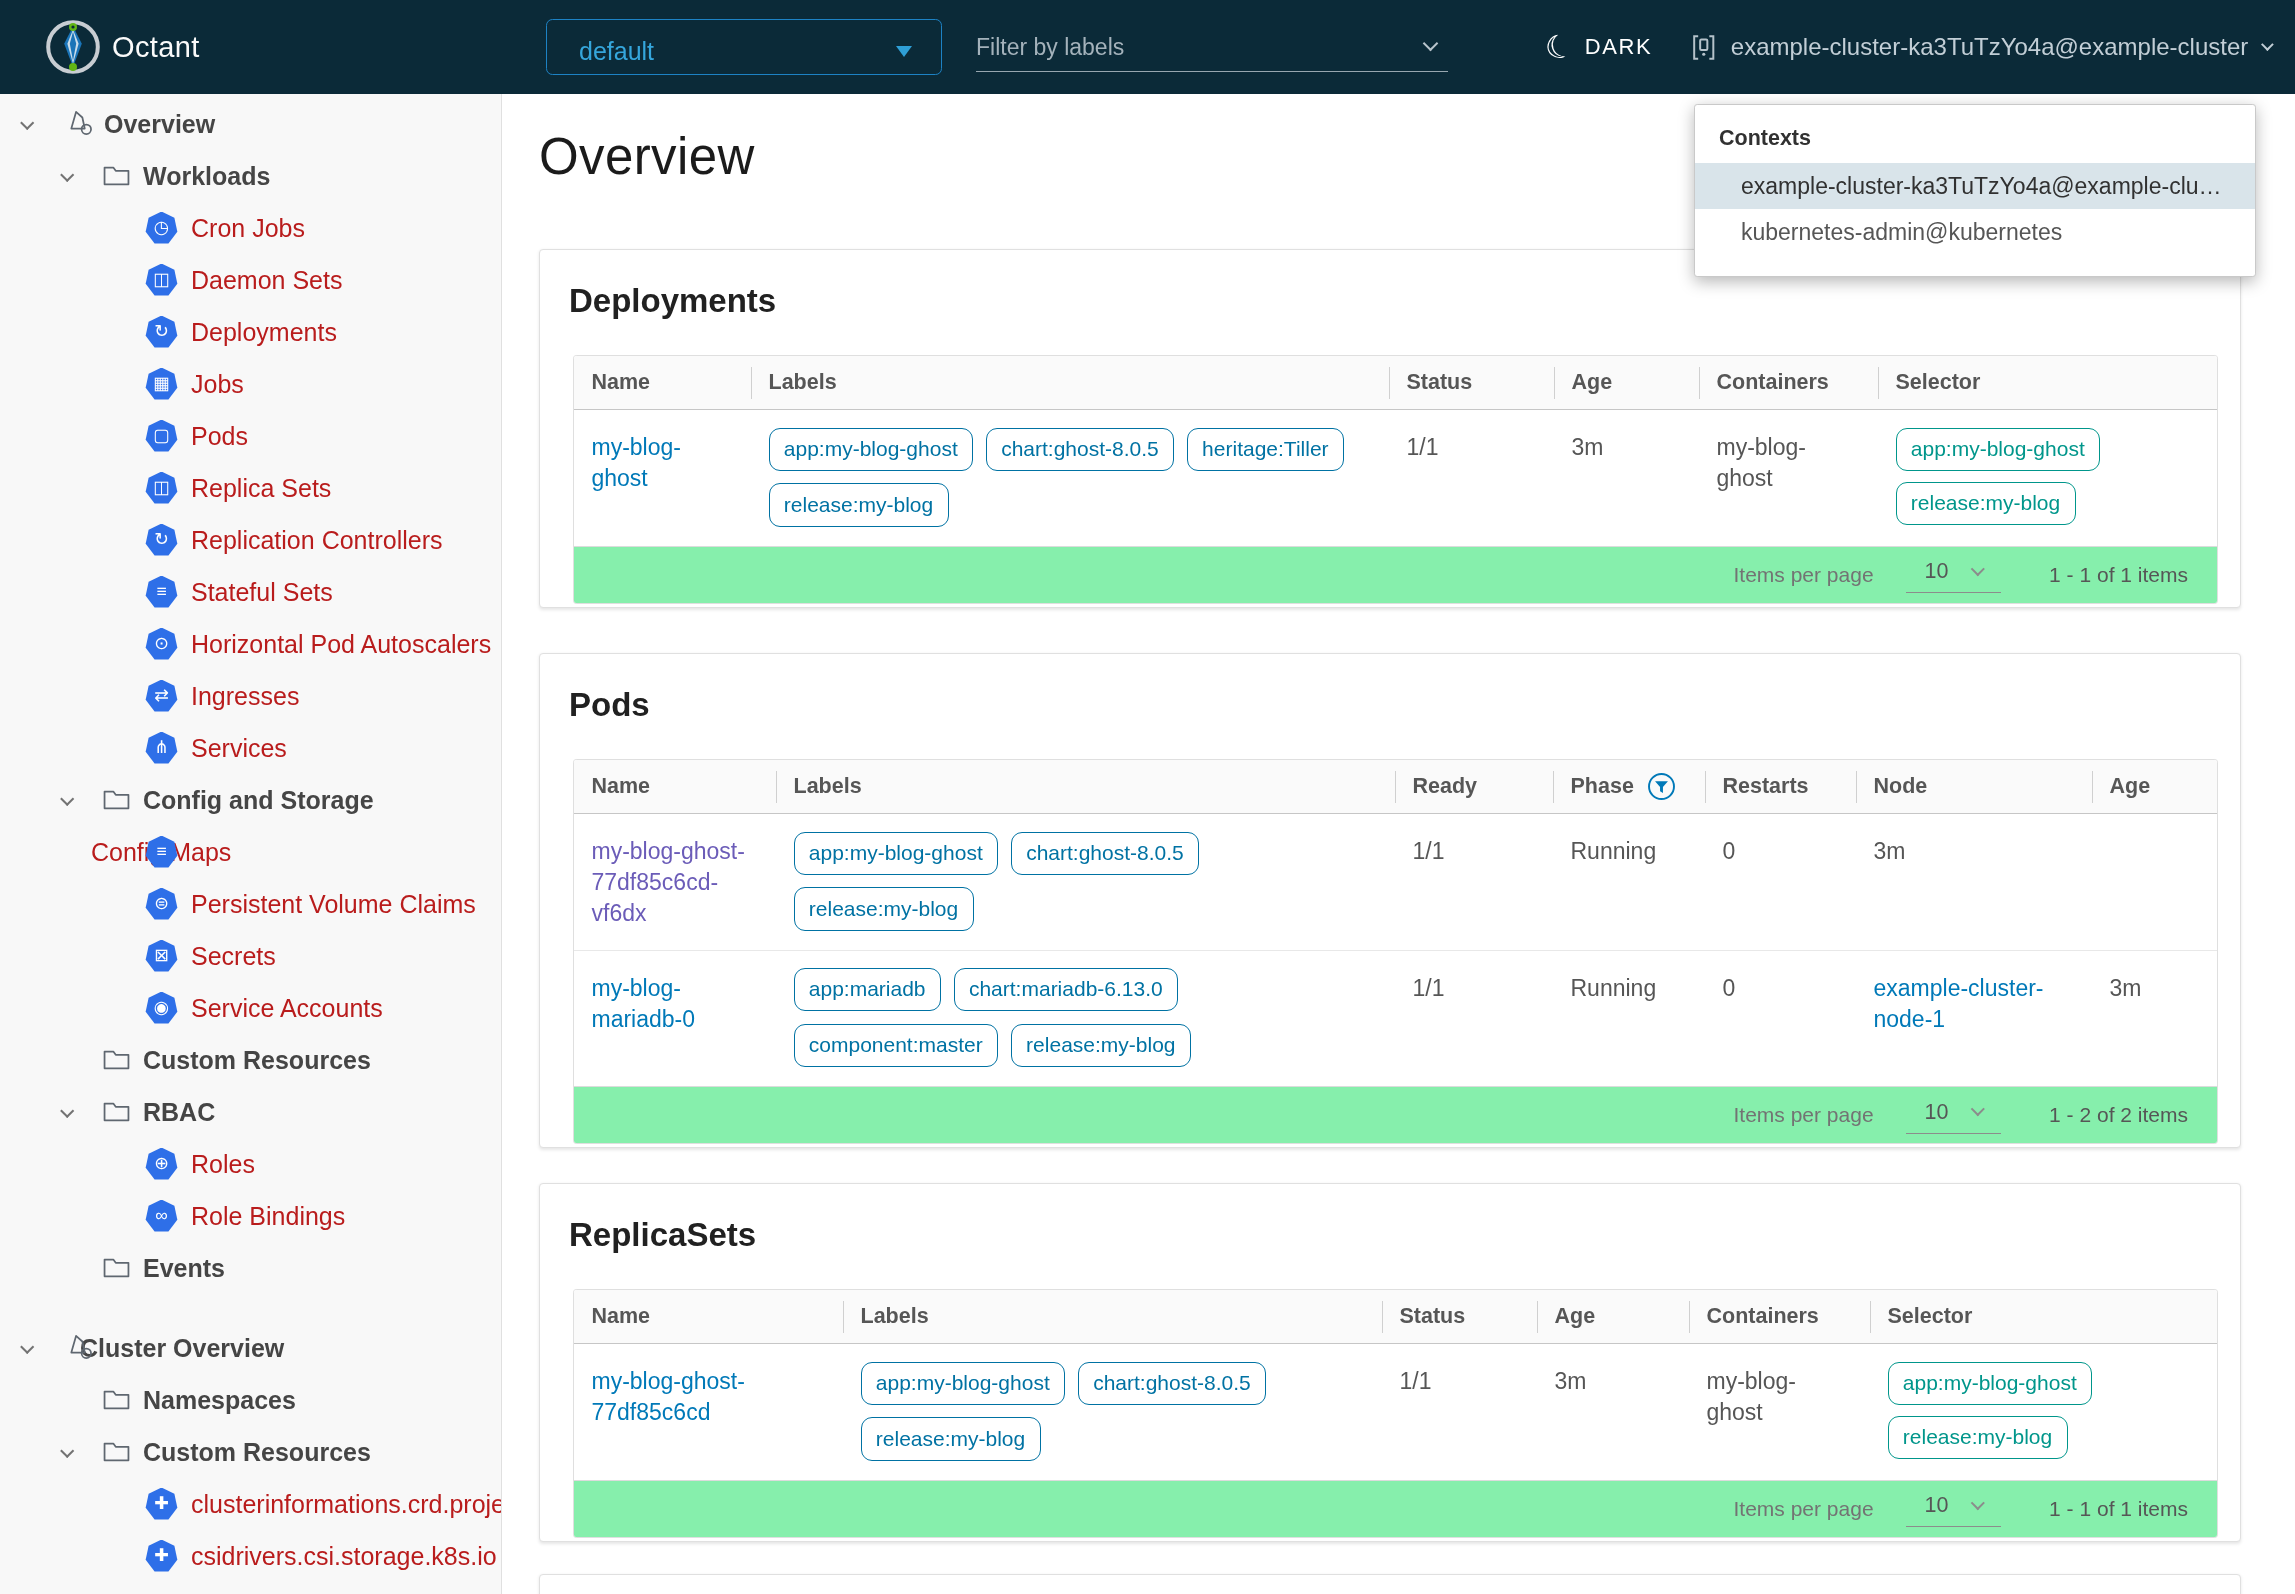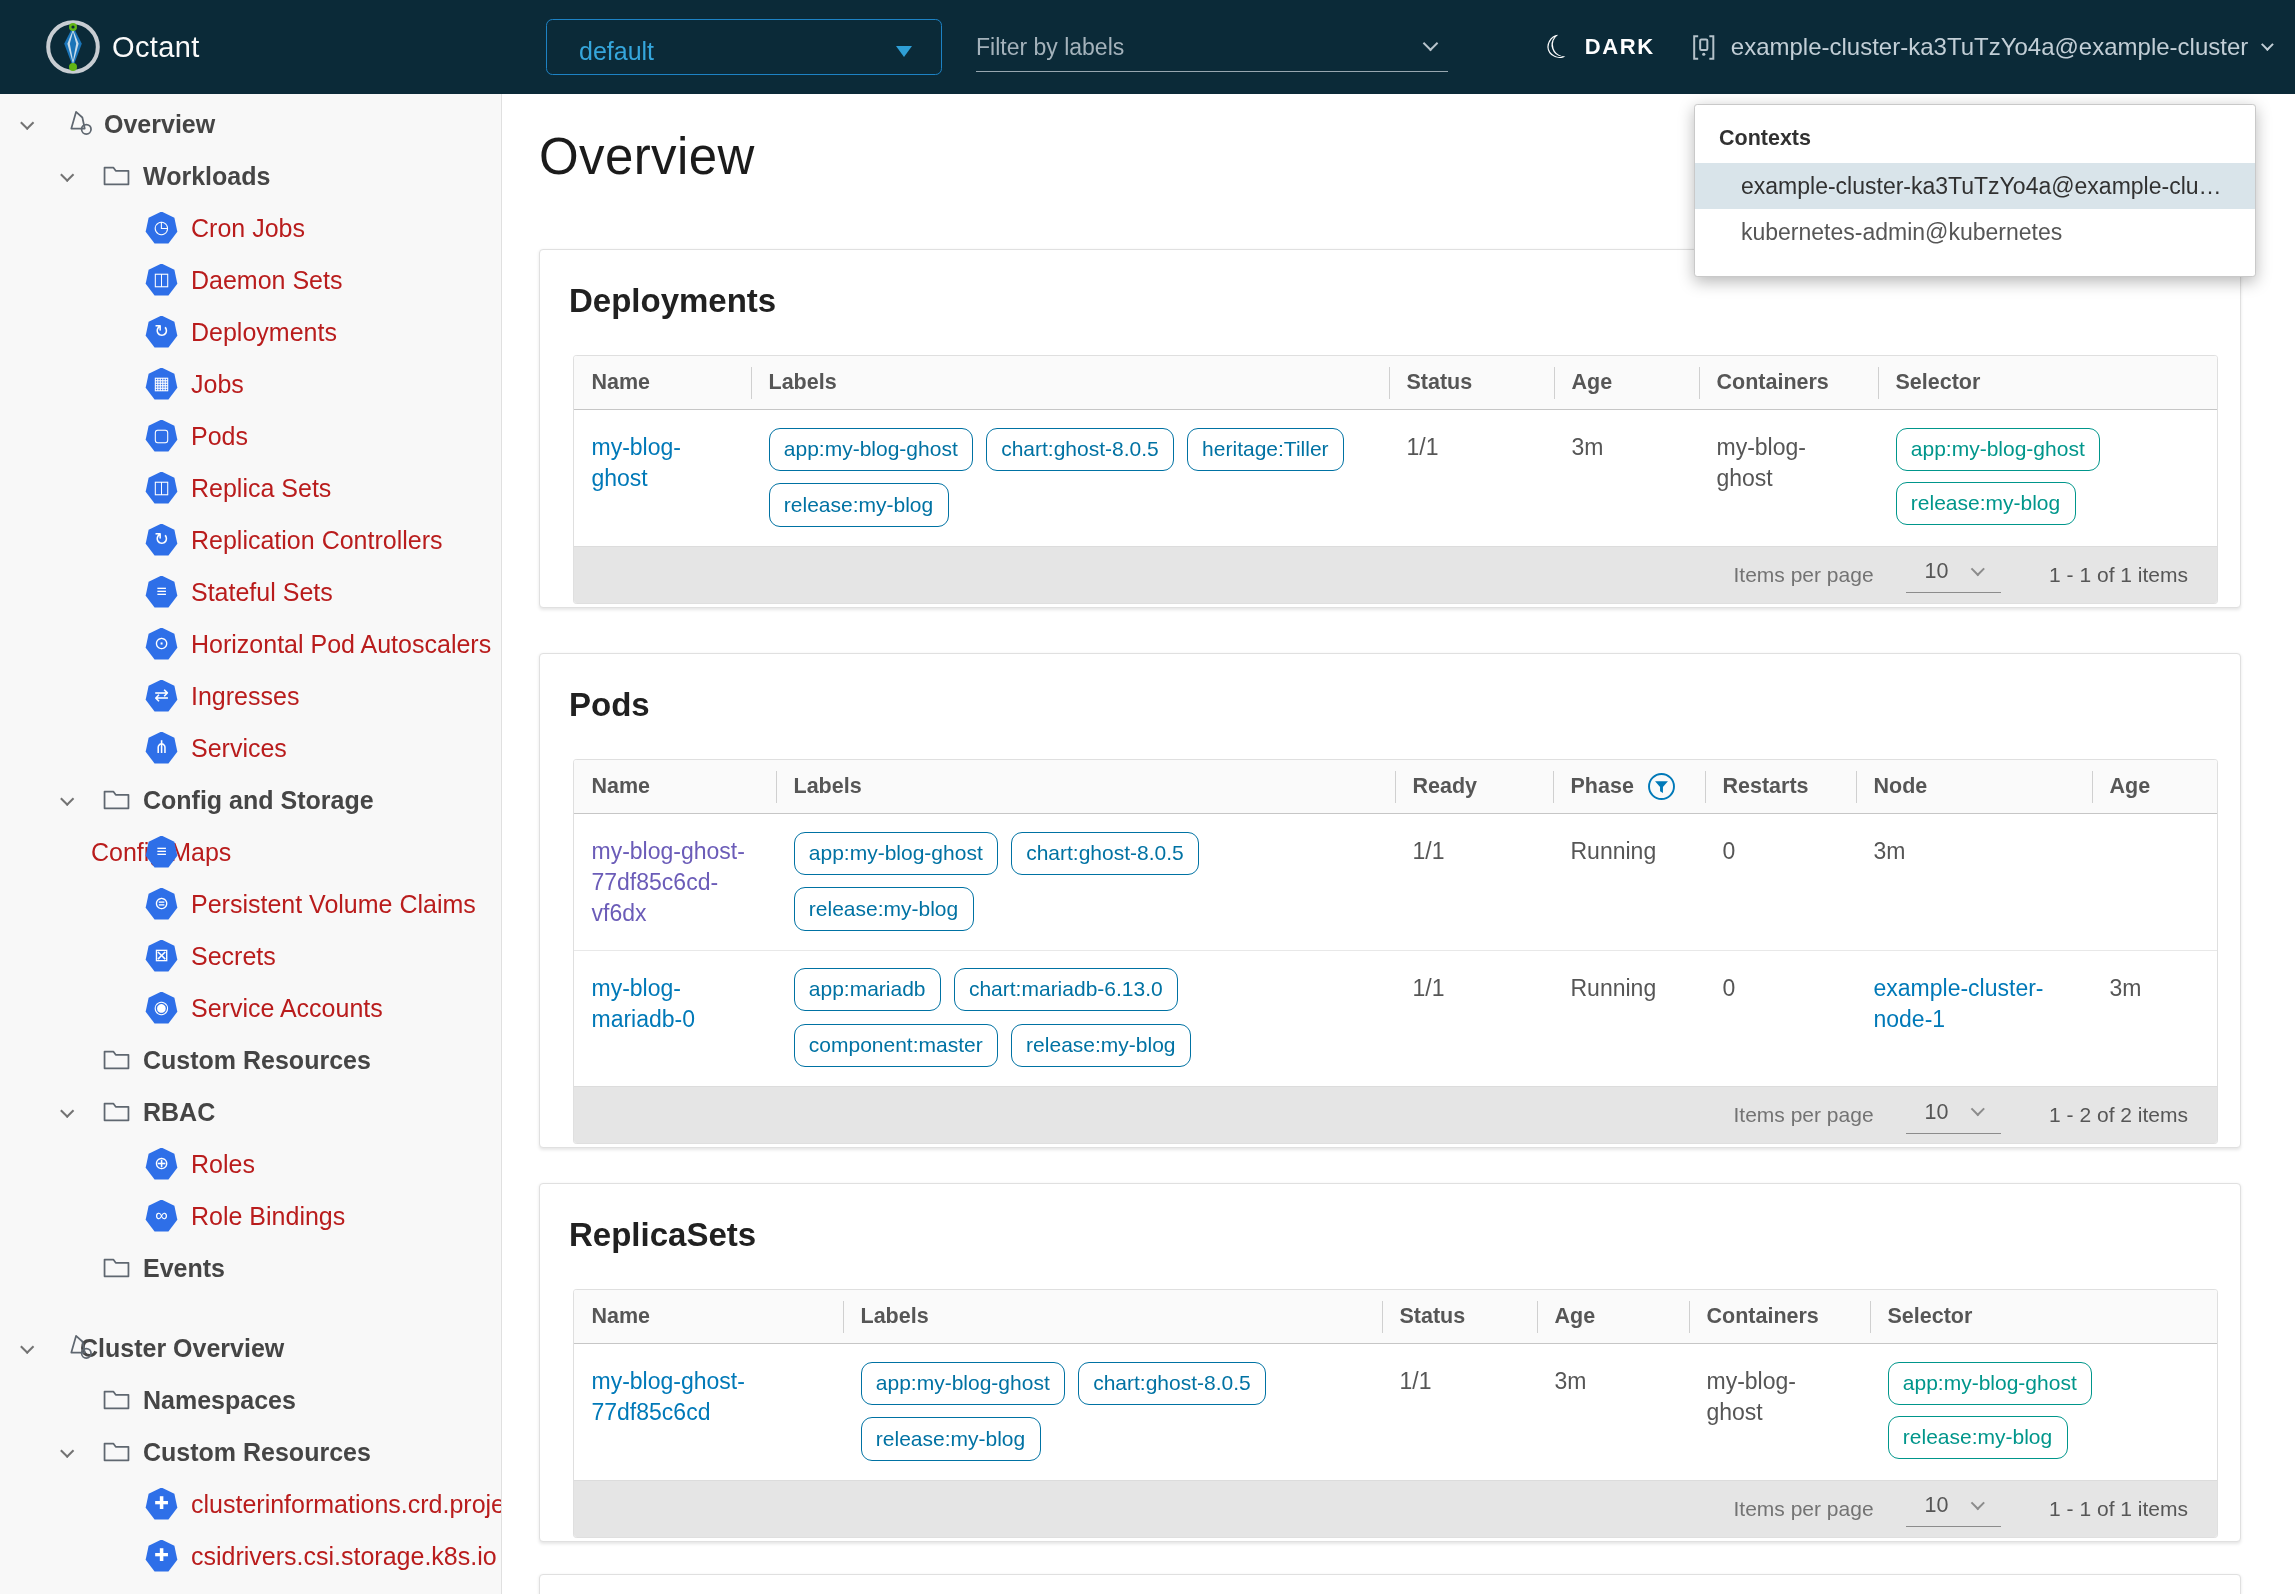--- a/index.html
+++ b/index.html
@@ -23,21 +23,21 @@
   .filter-wrap input { background:transparent; border:none; outline:none; flex:1;
     font-size:23px; color:#d8e2e8; font-family:inherit; }
   .filter-wrap input::placeholder { color:#a4b2bb; }
   .chev { display:inline-block; width:11px; height:11px;
     border-right:2.4px solid #b8c4cc; border-bottom:2.4px solid #b8c4cc;
     transform:rotate(45deg); }
   .filter-chev { position:absolute; left:1425px; top:38px; }
   .theme-toggle { position:absolute; left:1545px; top:0; height:94px; display:flex;
     align-items:center; gap:11px; cursor:pointer; }
   .moon { color:#ffffff; font-size:32px; transform:rotate(-18deg); line-height:1; }
-  .theme-label { color:#ffffff; font-size:22px; font-weight:bold; letter-spacing:1.6px; }
+  .theme-label { color:#ffffff; font-size:22px; font-weight:normal; letter-spacing:1.6px; }
   .ctx-trigger { position:absolute; left:1691px; top:0; height:94px; display:flex;
     align-items:center; gap:14.3px; cursor:pointer; }
   .ctx-trigger .label { color:#c2ced6; font-size:24px; }
   .ctx-chev { width:8.8px; height:8.8px; border-right:2px solid #c2ced6;
     border-bottom:2px solid #c2ced6; transform:rotate(45deg); margin-top:-4.8px; }
 
   
   .ctx-menu { position:absolute; left:1694px; top:104px; width:562px; z-index:40;
     background:#ffffff; border:0.8px solid #c9c9c9; border-radius:3.2px;
     box-shadow:0 4.8px 16px rgba(0,0,0,.28); padding:14.3px 0 21px 0; }
@@ -90,21 +90,21 @@
   .link { color:#0079b8; }
   .link.visited { color:#6b5cb8; }
   .labels-cell { display:flex; flex-wrap:wrap; gap:12.8px; align-content:flex-start;
     padding-top:17.5px; }
   .pill { border:1.6px solid #0072a3; color:#0072a3; border-radius:11px;
     padding:6.4px 14.3px; font-size:21px; white-space:nowrap; height:fit-content;
     background:#fff; }
   .sel-cell { display:flex; flex-direction:column; gap:11px; padding-top:17.5px;
     align-items:flex-start; }
   .pill.teal { border-color:#00968b; color:#00968b; }
-  .tfoot { background:#e5e5e5; border-top:0.8px solid #dcdcdc; height:57px;
+  .tfoot { background:#86efac; border-top:0.8px solid #dcdcdc; height:57px;
     display:flex; align-items:center; justify-content:flex-end;
     padding-right:29px; gap:0; }
   .ipp-label { font-size:21px; color:#737373; }
   .page-size { display:flex; align-items:flex-start; gap:24px; margin:0 21px 0 32px;
     border-bottom:0.8px solid #8c8c8c; padding:3.2px 19px 8px 19px; cursor:pointer; }
   .page-size .num { font-size:21.5px; color:#565656; }
   .chev-g { display:inline-block; width:9.6px; height:9.6px; margin-top:4.8px;
     border-right:2px solid #8c8c8c; border-bottom:2px solid #8c8c8c;
     transform:rotate(45deg); }
   .range { font-size:21px; color:#565656; margin-left:27px; }

